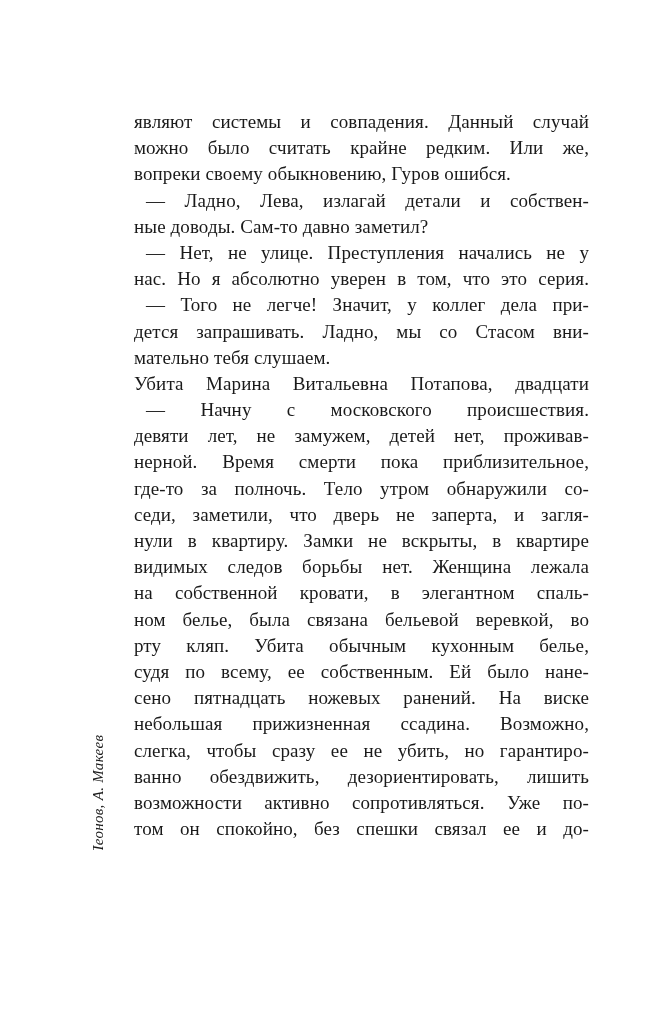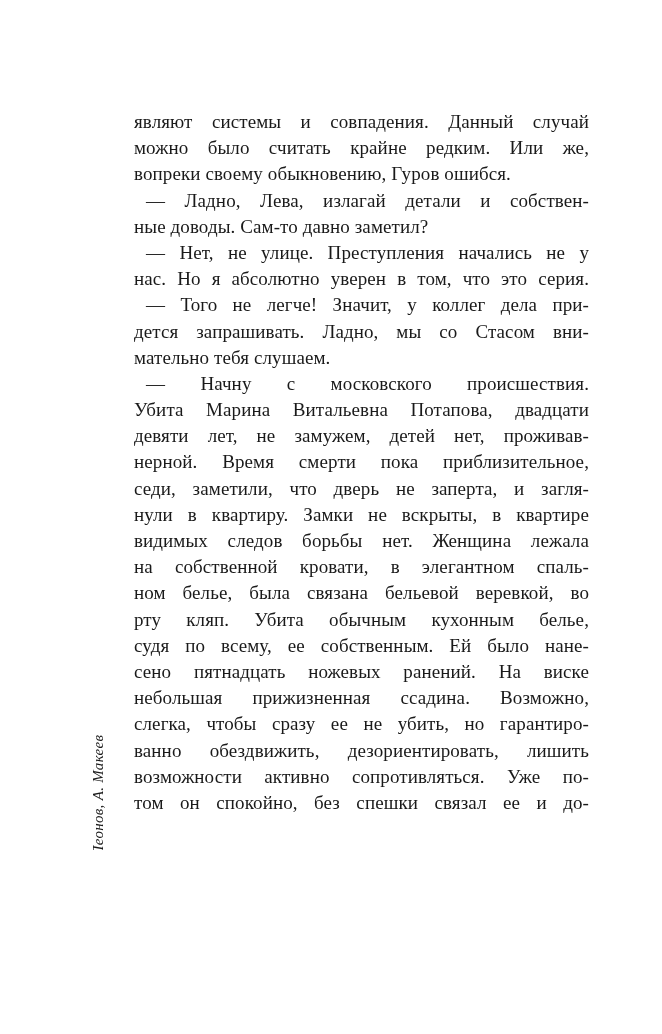--- a/index.html
+++ b/index.html
@@ -82,24 +82,25 @@
       <div class="line just">являют системы и совпадения. Данный случай</div>
       <div class="line just">можно было считать крайне редким. Или же,</div>
       <div class="line">вопреки своему обыкновению, Гуров ошибся.</div>
       <div class="line just indent">— Ладно, Лева, излагай детали и собствен-</div>
       <div class="line">ные доводы. Сам-то давно заметил?</div>
       <div class="line just indent">— Нет, не улице. Преступления начались не у</div>
       <div class="line just">нас. Но я абсолютно уверен в том, что это серия.</div>
       <div class="line just indent">— Того не легче! Значит, у коллег дела при-</div>
       <div class="line just">дется запрашивать. Ладно, мы со Стасом вни-</div>
       <div class="line">мательно тебя слушаем.</div>
+      <div class="line just">Убита Марина Витальевна Потапова, двадцати</div>
       <div class="line just indent">— Начну с московского происшествия.</div>
-      <div class="line just">Убита Марина Витальевна Потапова, двадцати</div>
       <div class="line just">девяти лет, не замужем, детей нет, проживав-</div>
       <div class="line just">нерной. Время смерти пока приблизительное,</div>
+      <div class="line just">где-то за полночь. Тело утром обнаружили со-</div>
       <div class="line just">седи, заметили, что дверь не заперта, и загля-</div>
       <div class="line just">нули в квартиру. Замки не вскрыты, в квартире</div>
       <div class="line just">видимых следов борьбы нет. Женщина лежала</div>
       <div class="line just">на собственной кровати, в элегантном спаль-</div>
       <div class="line just">ном белье, была связана бельевой веревкой, во</div>
       <div class="line just">рту кляп. Убита обычным кухонным белье,</div>
       <div class="line just">судя по всему, ее собственным. Ей было нане-</div>
       <div class="line just">сено пятнадцать ножевых ранений. На виске</div>
       <div class="line just">небольшая прижизненная ссадина. Возможно,</div>
       <div class="line just">слегка, чтобы сразу ее не убить, но гарантиро-</div>

